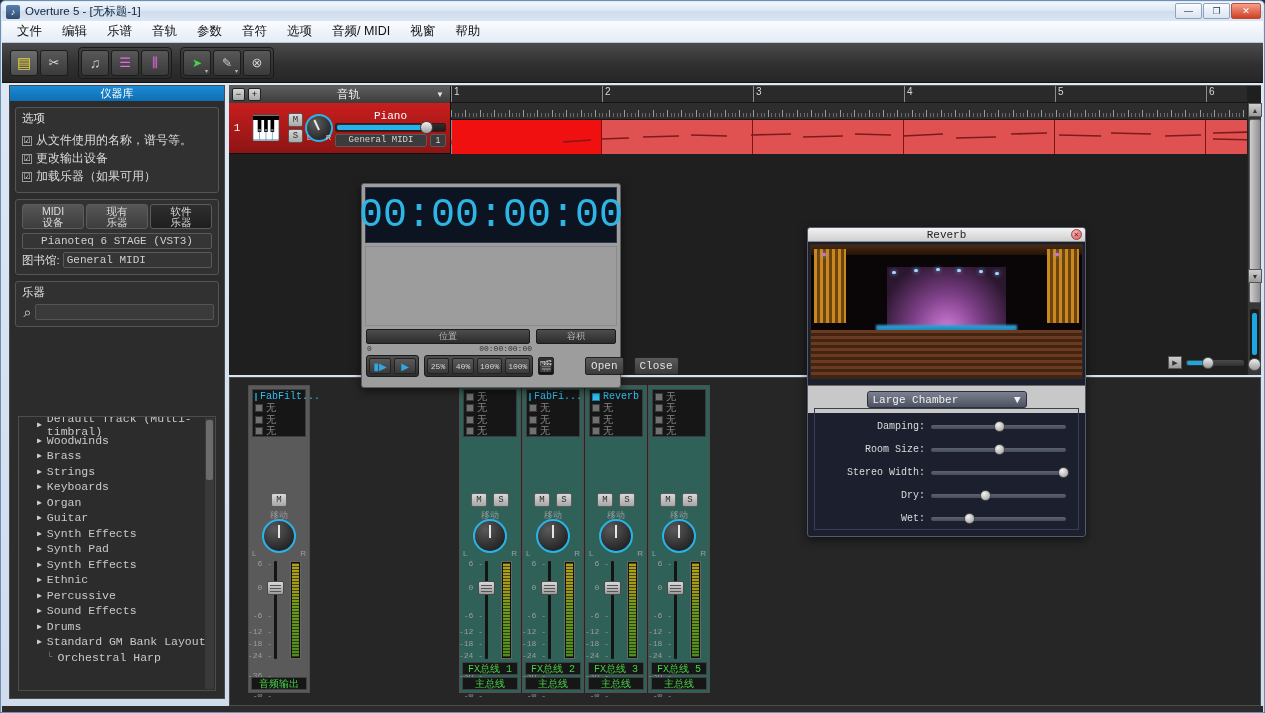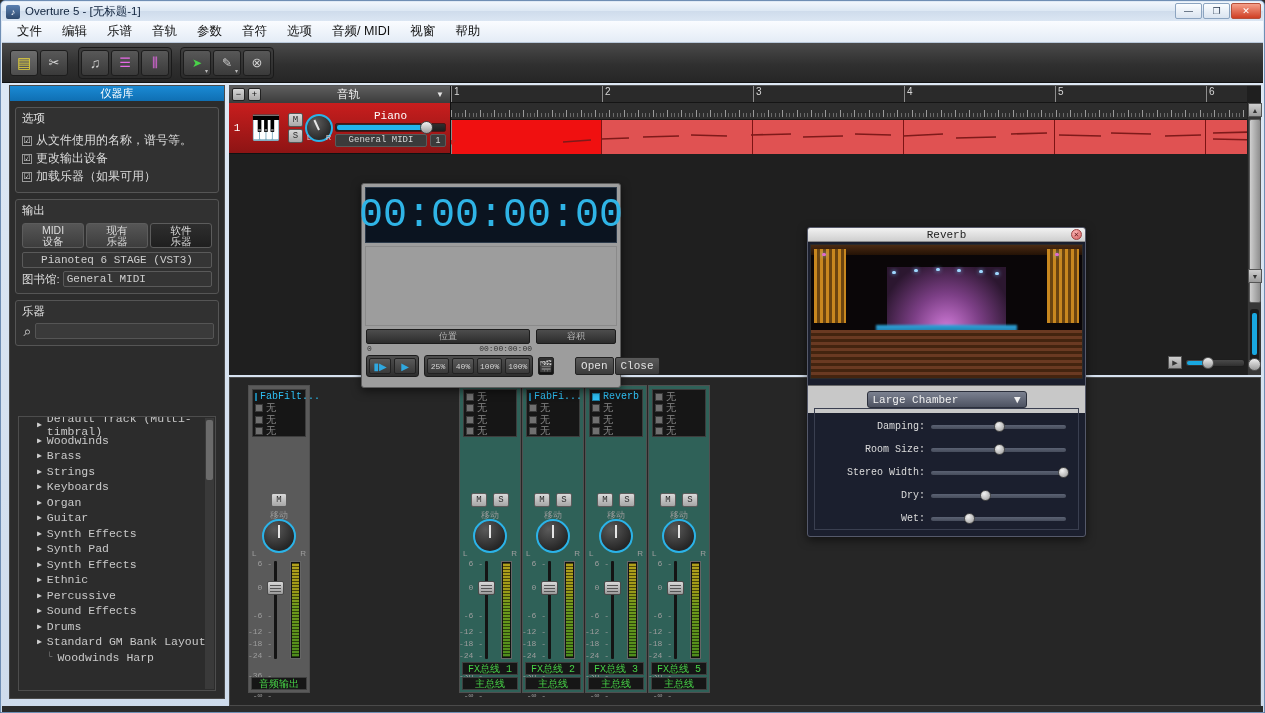--- a/index.html
+++ b/index.html
@@ -542,21 +542,20 @@
           <span>更改输出设备</span>
         </div>
         <div class="chk">
           <span class="box">☑</span>
           <span>加载乐器（如果可用）</span>
         </div>
       </div>
     </div>
 
     <div class="grp">
-      <div class="gt">输出</div>
       <div class="gb">
         <div class="seg">
           <div class="segb">
             <span>MIDI</span>
             <span>设备</span>
           </div>
           <div class="segb">
             <span>现有</span>
             <span>乐器</span>
           </div>
@@ -637,21 +636,21 @@
       <div class="tnode">
           <span class="tri">▶</span>
           <span>Drums</span>
         </div>
       <div class="tnode">
           <span class="tri">▶</span>
           <span>Standard GM Bank Layout</span>
         </div>
       <div class="tnode leaf">
           <span class="tri">└</span>
-          <span>Woodwinds Harp</span>
+          <span>Orchestral Harp</span>
         </div>
       <div id="treescroll">
           <div class="thumb"></div>
         </div>
     </div>
   </div>
 
   <div id="trackarea">
 
     <div id="trackhdrbar">
@@ -1247,21 +1246,21 @@
           <div class="vwb">▮▶</div>
           <div class="vwb">▶</div>
         </div>
         <div class="vwbtngrp">
           <div class="zb">25%</div>
           <div class="zb">40%</div>
           <div class="zb">100%</div>
           <div class="zb">100%</div>
         </div>
         <div class="clapper">🎬</div>
-        <div style="display:flex;gap:1px;margin-left:0;padding-left:16px;">
+        <div style="display:flex;gap:10px;margin-left:10px;padding-left:16px;">
           <div class="ocbtn">Open</div>
           <div class="ocbtn">Close</div>
         </div>
       </div>
     </div>
   </div>
 
   <div id="reverbwin">
     <div class="flthdr">
       <div class="t">Reverb</div>

